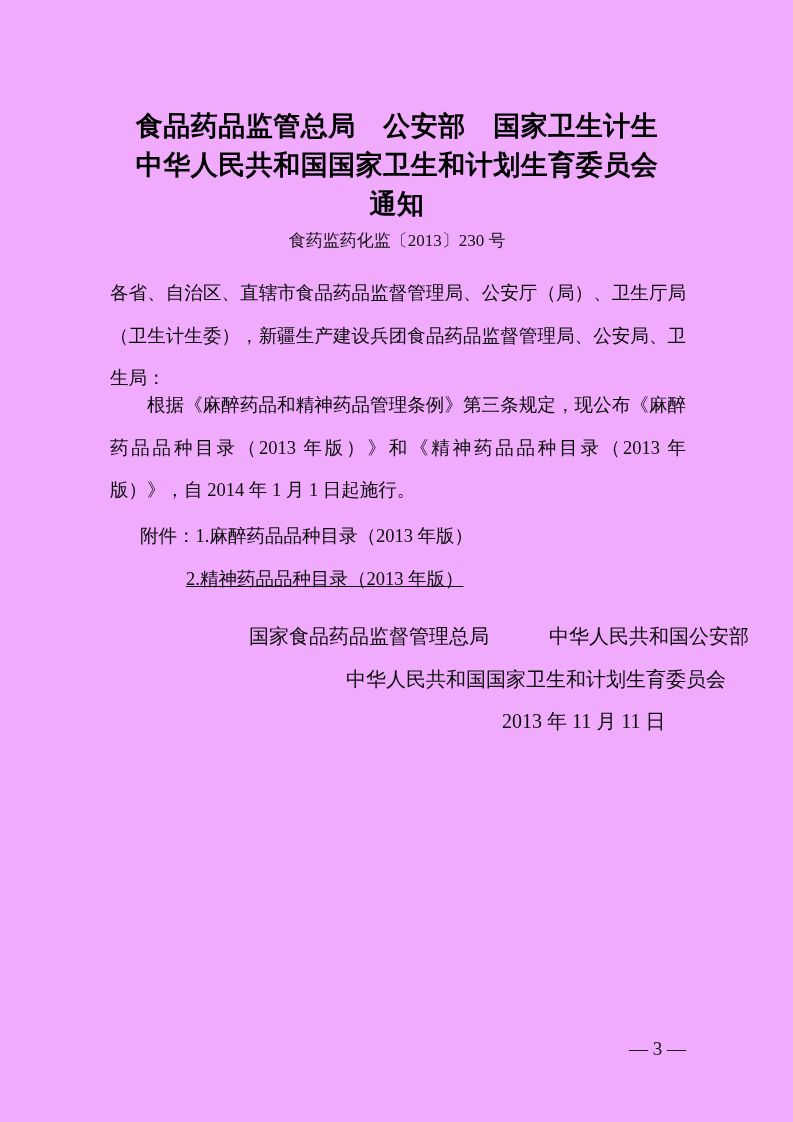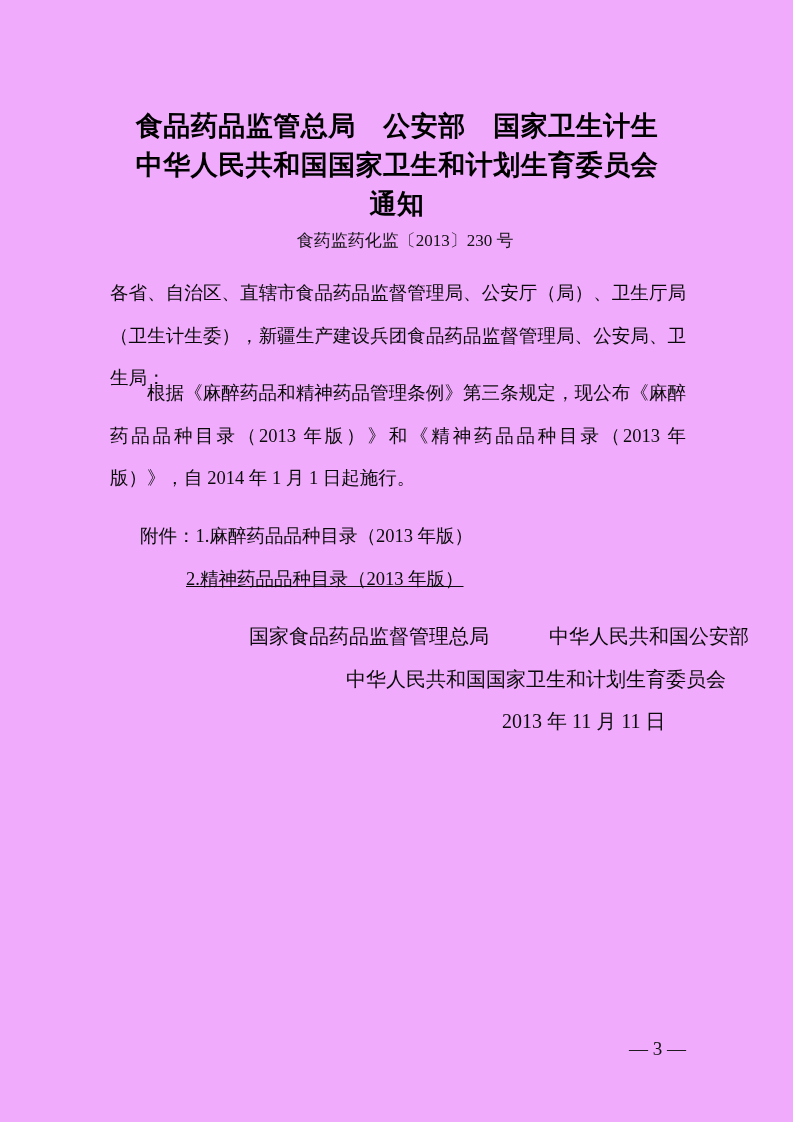--- a/index.html
+++ b/index.html
@@ -34,42 +34,42 @@
     color: #000000;
   }
   .doc-title .tl-line {
     display: block;
     white-space: pre;
   }
 
   
   .doc-number {
     position: absolute;
-    left: 116px;
+    left: 108px;
     top: 228px;
     width: 578px;
     text-align: center;
     font-size: 17px;
     line-height: 26px;
     color: #111111;
   }
 
   
   .body-block {
     position: absolute;
     left: 110px;
     width: 576px;
     font-size: 18.5px;
     line-height: 42.5px;
     text-align: justify;
     text-justify: inter-ideograph;
     color: #0a0a0a;
   }
   .recipients { top: 272px; }
-  .main-para  { top: 372px; text-indent: 2em; }
+  .main-para  { top: 384px; text-indent: 2em; }
 
   
   .attachments {
     position: absolute;
     left: 110px;
     top: 515px;
     width: 576px;
     font-size: 18.5px;
     line-height: 42.5px;
     color: #0a0a0a;

